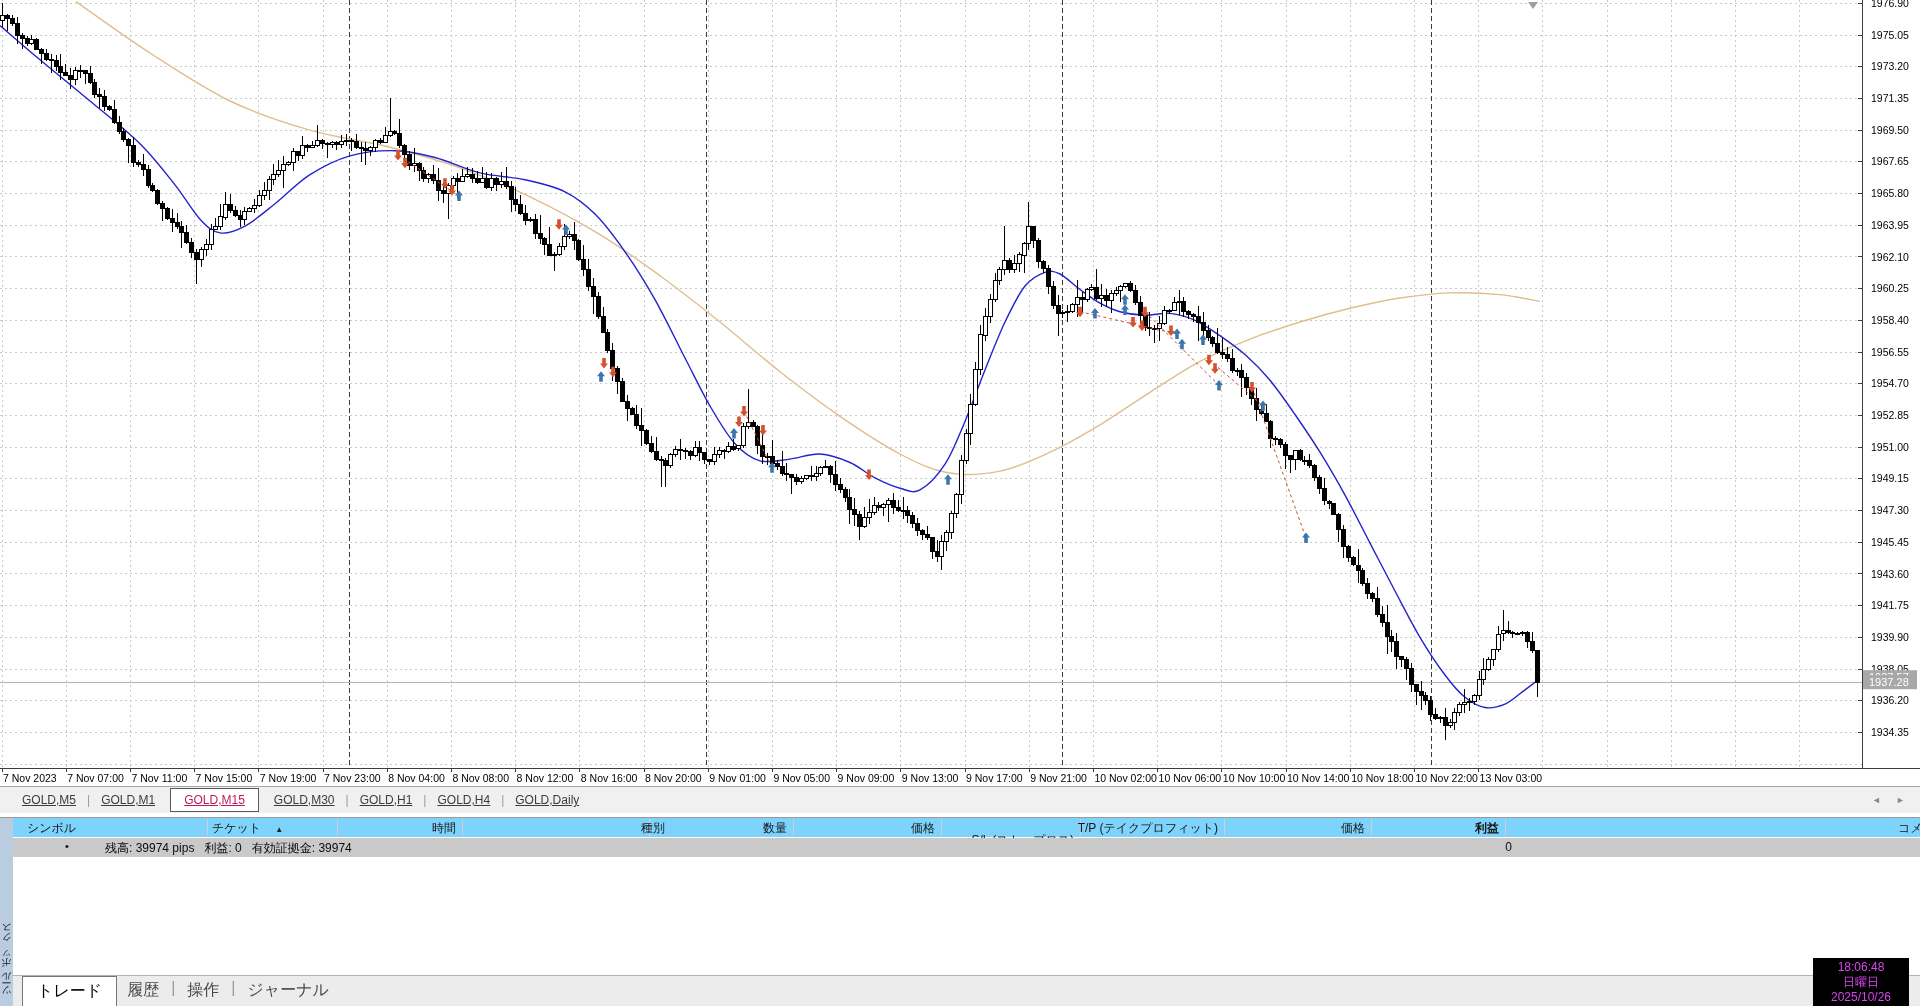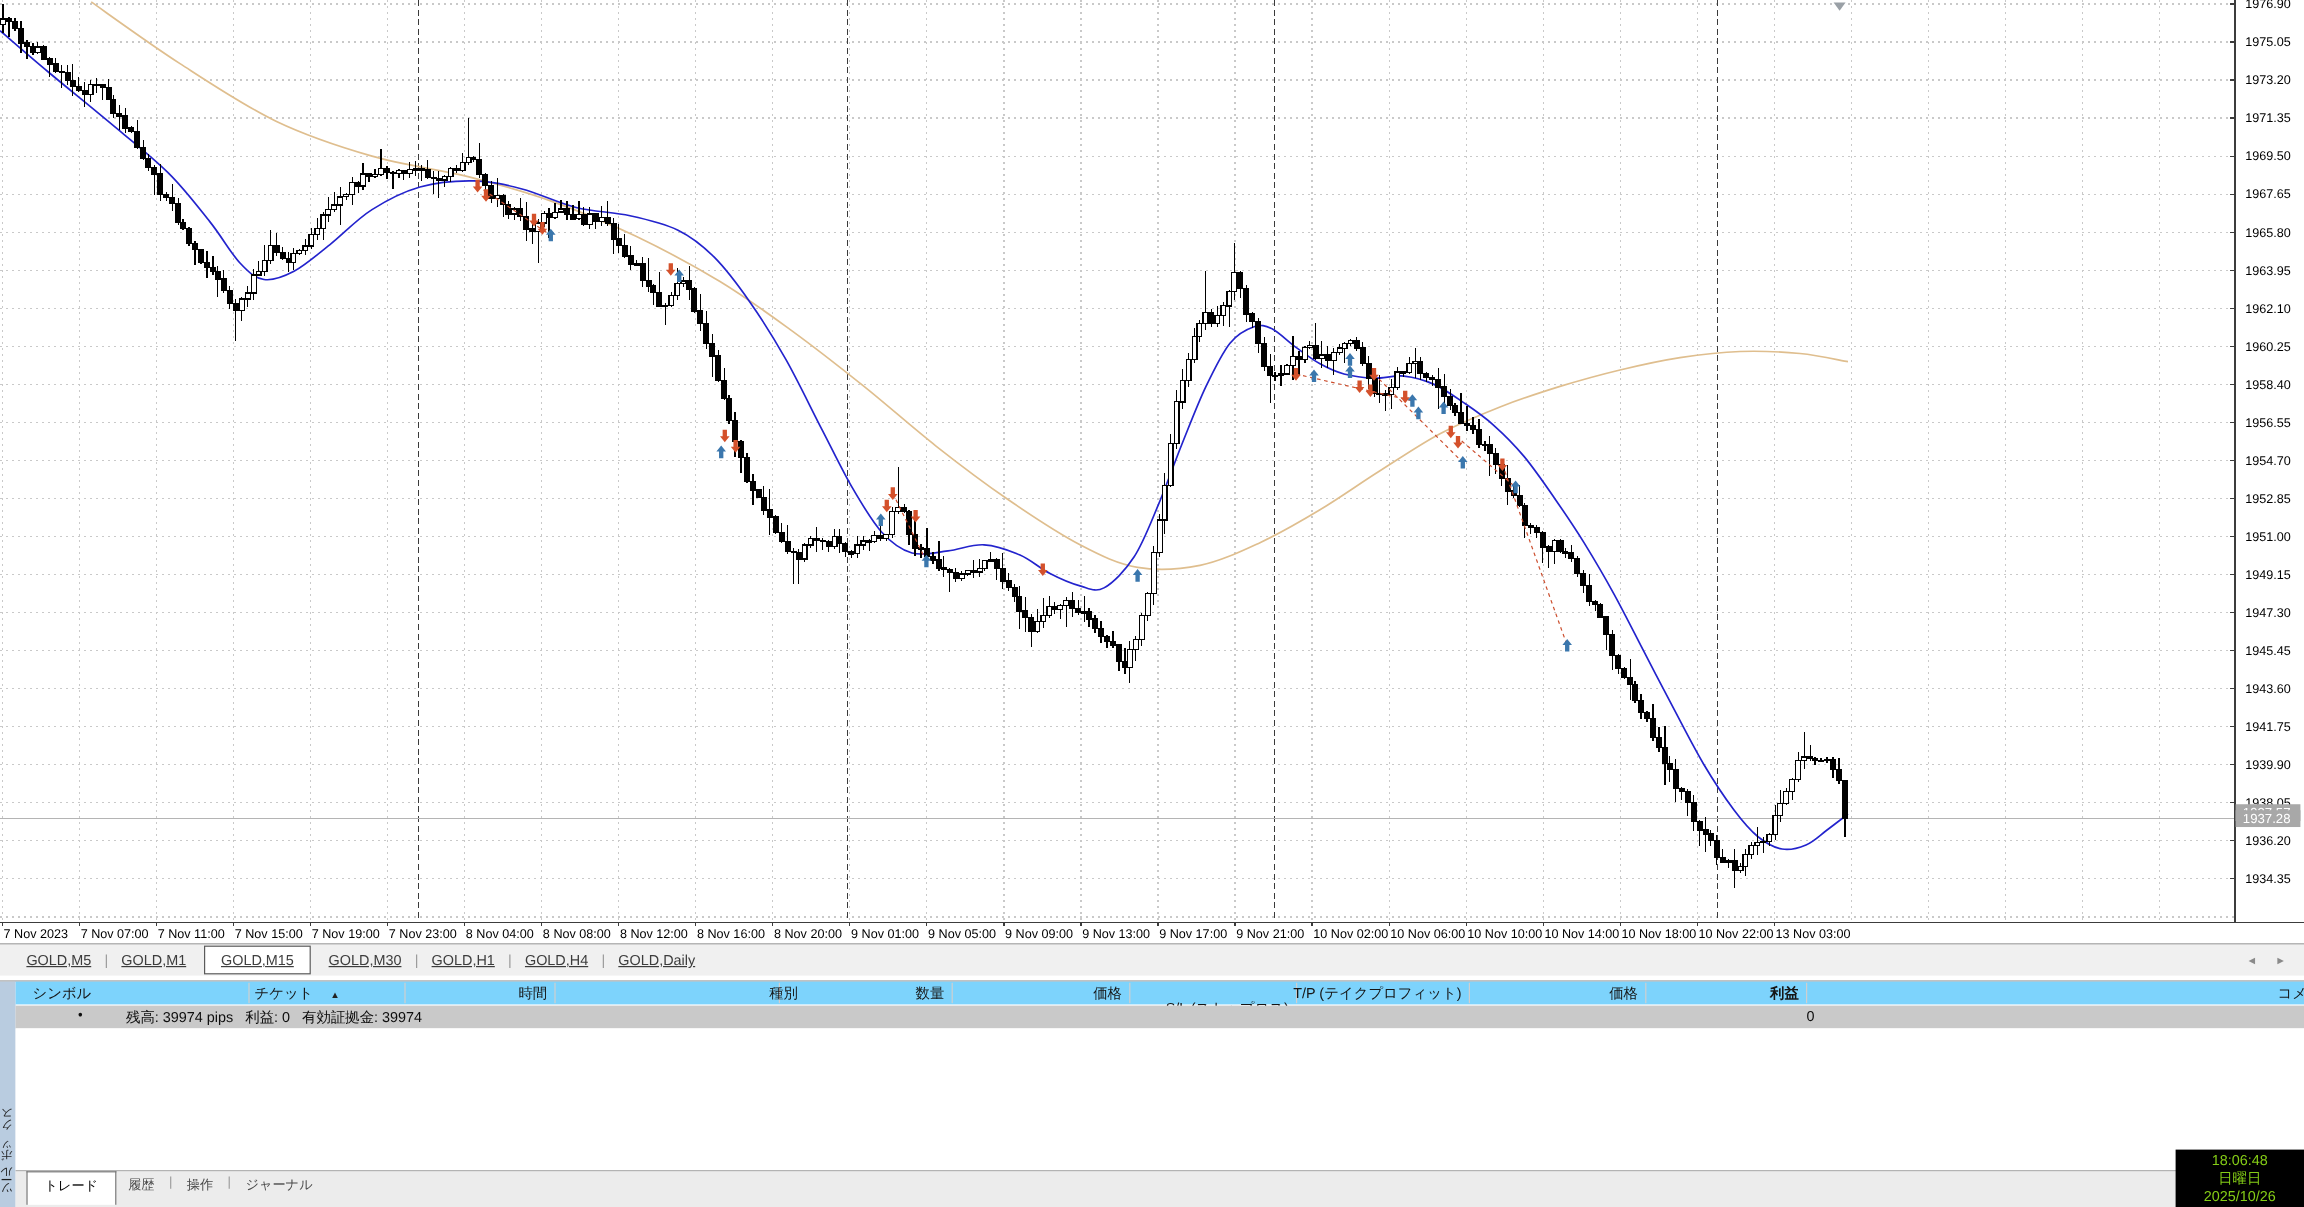--- a/index.html
+++ b/index.html
@@ -3,47 +3,47 @@
 <meta charset="utf-8">
 <style>
   html,body{margin:0;padding:0;background:#888;}
   .screen{position:relative;width:1920px;height:1006px;background:#ffffff;overflow:hidden;
           font-family:"Liberation Sans","DejaVu Sans",sans-serif;-webkit-font-smoothing:antialiased;}
   svg{display:block;}
   
   .chart-tabs{position:absolute;left:0;top:786px;width:1920px;height:27px;background:#f0f0f0;
               border-top:1px solid #a6a6a6;display:flex;align-items:center;font-size:12px;color:#3c3c3c;box-sizing:border-box;}
   .ctab{padding:2px 10px;cursor:default;white-space:nowrap;text-decoration:underline;}
-  .ctab.active{background:#ffffff;border:1px solid #5a5a5a;color:#404040;padding:4px 13px;margin:0 5px;}
+  .ctab.active{background:#ffffff;border:1px solid #5a5a5a;color:#be185d;padding:4px 13px;margin:0 5px;}
   .csep{color:#9a9a9a;padding:0 1px;}
   .tabscroll{position:absolute;top:9px;font-size:9px;color:#8a8a8a;cursor:default;}
   
   .tb-top-line{position:absolute;left:0;top:817px;width:1920px;height:1px;background:#9a9a9a;}
   .side-strip{position:absolute;left:0;top:818px;width:13px;height:188px;background:#b9cce0;}
   .side-label{position:absolute;bottom:6px;left:0px;writing-mode:vertical-rl;transform:rotate(180deg);
               font-size:10px;color:#1f1f1f;letter-spacing:1px;}
   .tb-close{position:absolute;left:15px;top:820px;width:12px;height:14px;font-size:11px;font-weight:bold;
             color:#111;line-height:14px;text-align:center;cursor:default;}
   .tb-header{position:absolute;left:13px;top:818px;width:1907px;height:19px;background:#7dd3fc;font-size:12px;color:#161616;}
   .tb-col{position:absolute;top:2px;white-space:nowrap;}
   .tb-div{position:absolute;top:1px;width:1px;height:17px;background:#cfcfcf;}
   .sort-arrow{font-size:8px;color:#222;margin-left:14px;}
   .balance-row{position:absolute;left:13px;top:838px;width:1907px;height:19px;background:#c9c9c9;font-size:12px;color:#0d0d0d;}
   .balance-bullet{position:absolute;left:52px;top:2px;font-size:11px;}
   .balance-text{position:absolute;left:92px;top:2px;white-space:pre;}
   .balance-profit{position:absolute;top:2px;left:1380px;width:119px;text-align:right;}
   .tb-list{position:absolute;left:13px;top:857px;width:1907px;height:118px;background:#ffffff;}
   
   .bottom-bar{position:absolute;left:13px;top:975px;width:1907px;height:31px;background:#ececec;
-              border-top:1px solid #b3b3b3;display:flex;align-items:flex-start;font-size:11px;color:#4a4a4a;box-sizing:border-box;}
+              border-top:1px solid #b3b3b3;display:flex;align-items:flex-start;font-size:16px;color:#4a4a4a;box-sizing:border-box;}
   .btab{padding:4px 10px;white-space:nowrap;}
   .btab.active{background:#ffffff;border:1px solid #767676;border-bottom:none;color:#000;margin-left:9px;padding:4px 14px 8px 14px;}
   .bsep{color:#999;padding:3px 2px 0 2px;}
   
-  .clock{position:absolute;left:1813px;top:958px;width:107px;height:48px;background:#000;color:#84cc16;
+  .clock{position:absolute;left:1813px;top:958px;width:96px;height:48px;background:#000;color:#d946ef;
          font-size:12px;line-height:15px;text-align:center;padding-top:2px;box-sizing:border-box;}
 </style>
 </head>
 <body>
 
 <div class="screen">
 
   <svg id="chart-svg" width="1920" height="786" viewBox="0 0 1920 786" style="position:absolute;left:0;top:0;">
       <g shape-rendering="crispEdges">
         <line x1="0" y1="3.3" x2="1862" y2="3.3" stroke="#c9c9c9" stroke-width="1" stroke-dasharray="2,3"></line>

